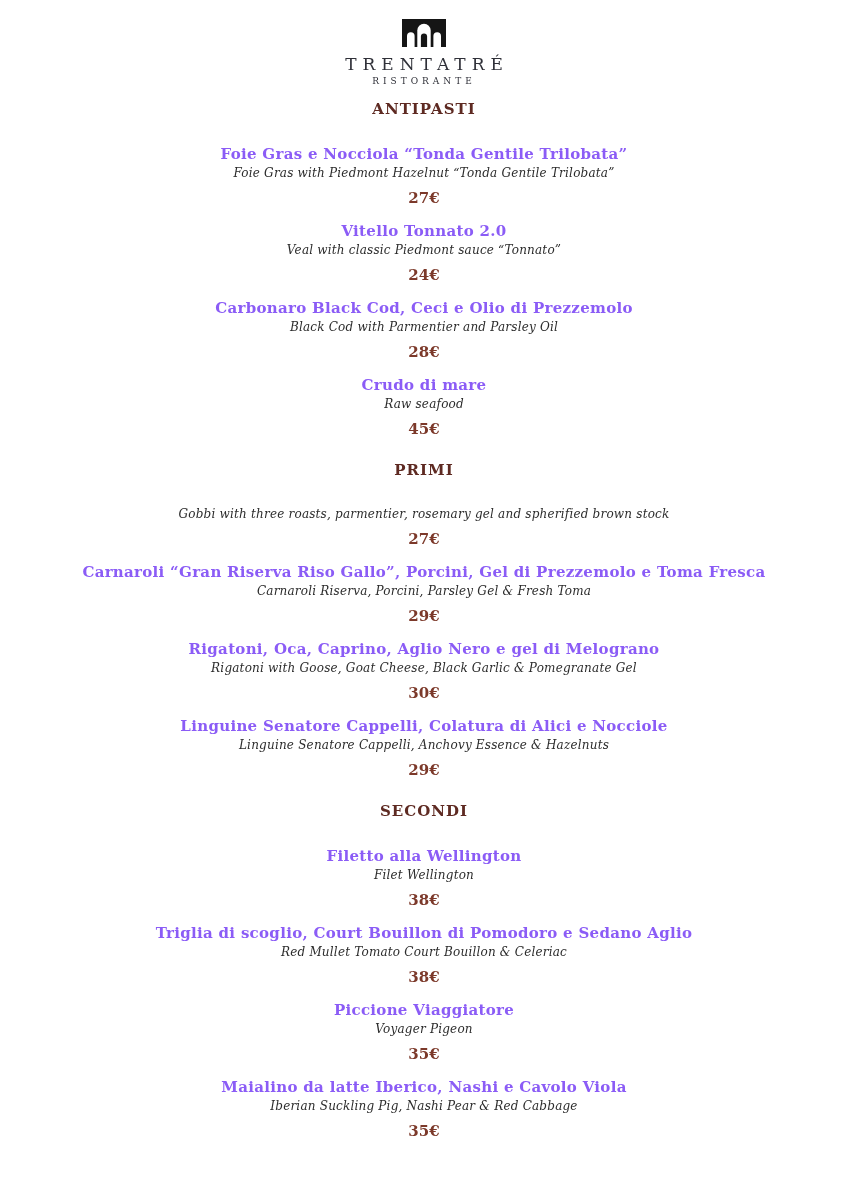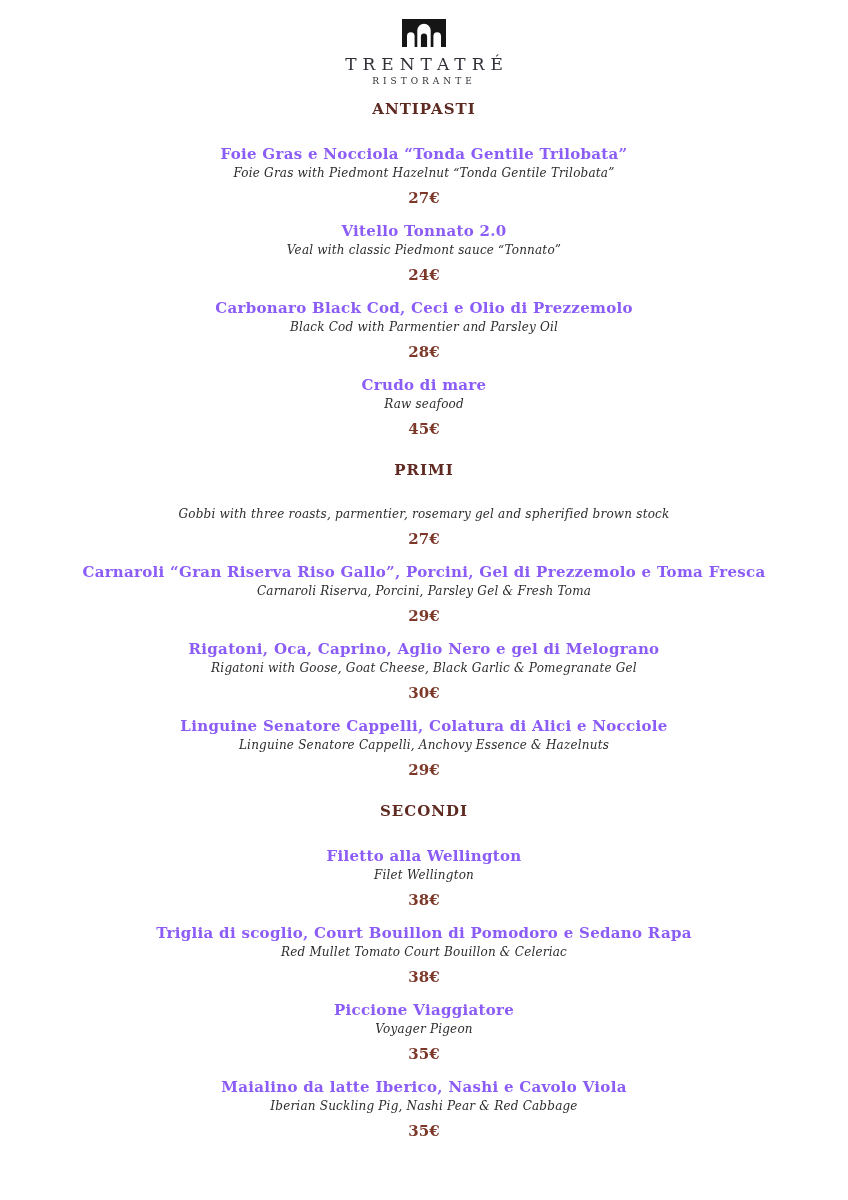--- a/index.html
+++ b/index.html
@@ -150,21 +150,21 @@
   <div>
     <h2 class="section-title">SECONDI</h2>
 
     <div class="item">
       <div class="dish">Filetto alla Wellington</div>
       <div class="trans">Filet Wellington</div>
       <div class="price">38€</div>
     </div>
 
     <div class="item">
-      <div class="dish">Triglia di scoglio, Court Bouillon di Pomodoro e Sedano Rapa</div>
+      <div class="dish">Triglia di scoglio, Court Bouillon di Pomodoro e Sedano Aglio</div>
       <div class="trans">Red Mullet Tomato Court Bouillon &amp; Celeriac</div>
       <div class="price">38€</div>
     </div>
 
     <div class="item">
       <div class="dish">Piccione Viaggiatore</div>
       <div class="trans">Voyager Pigeon</div>
       <div class="price">35€</div>
     </div>
 

